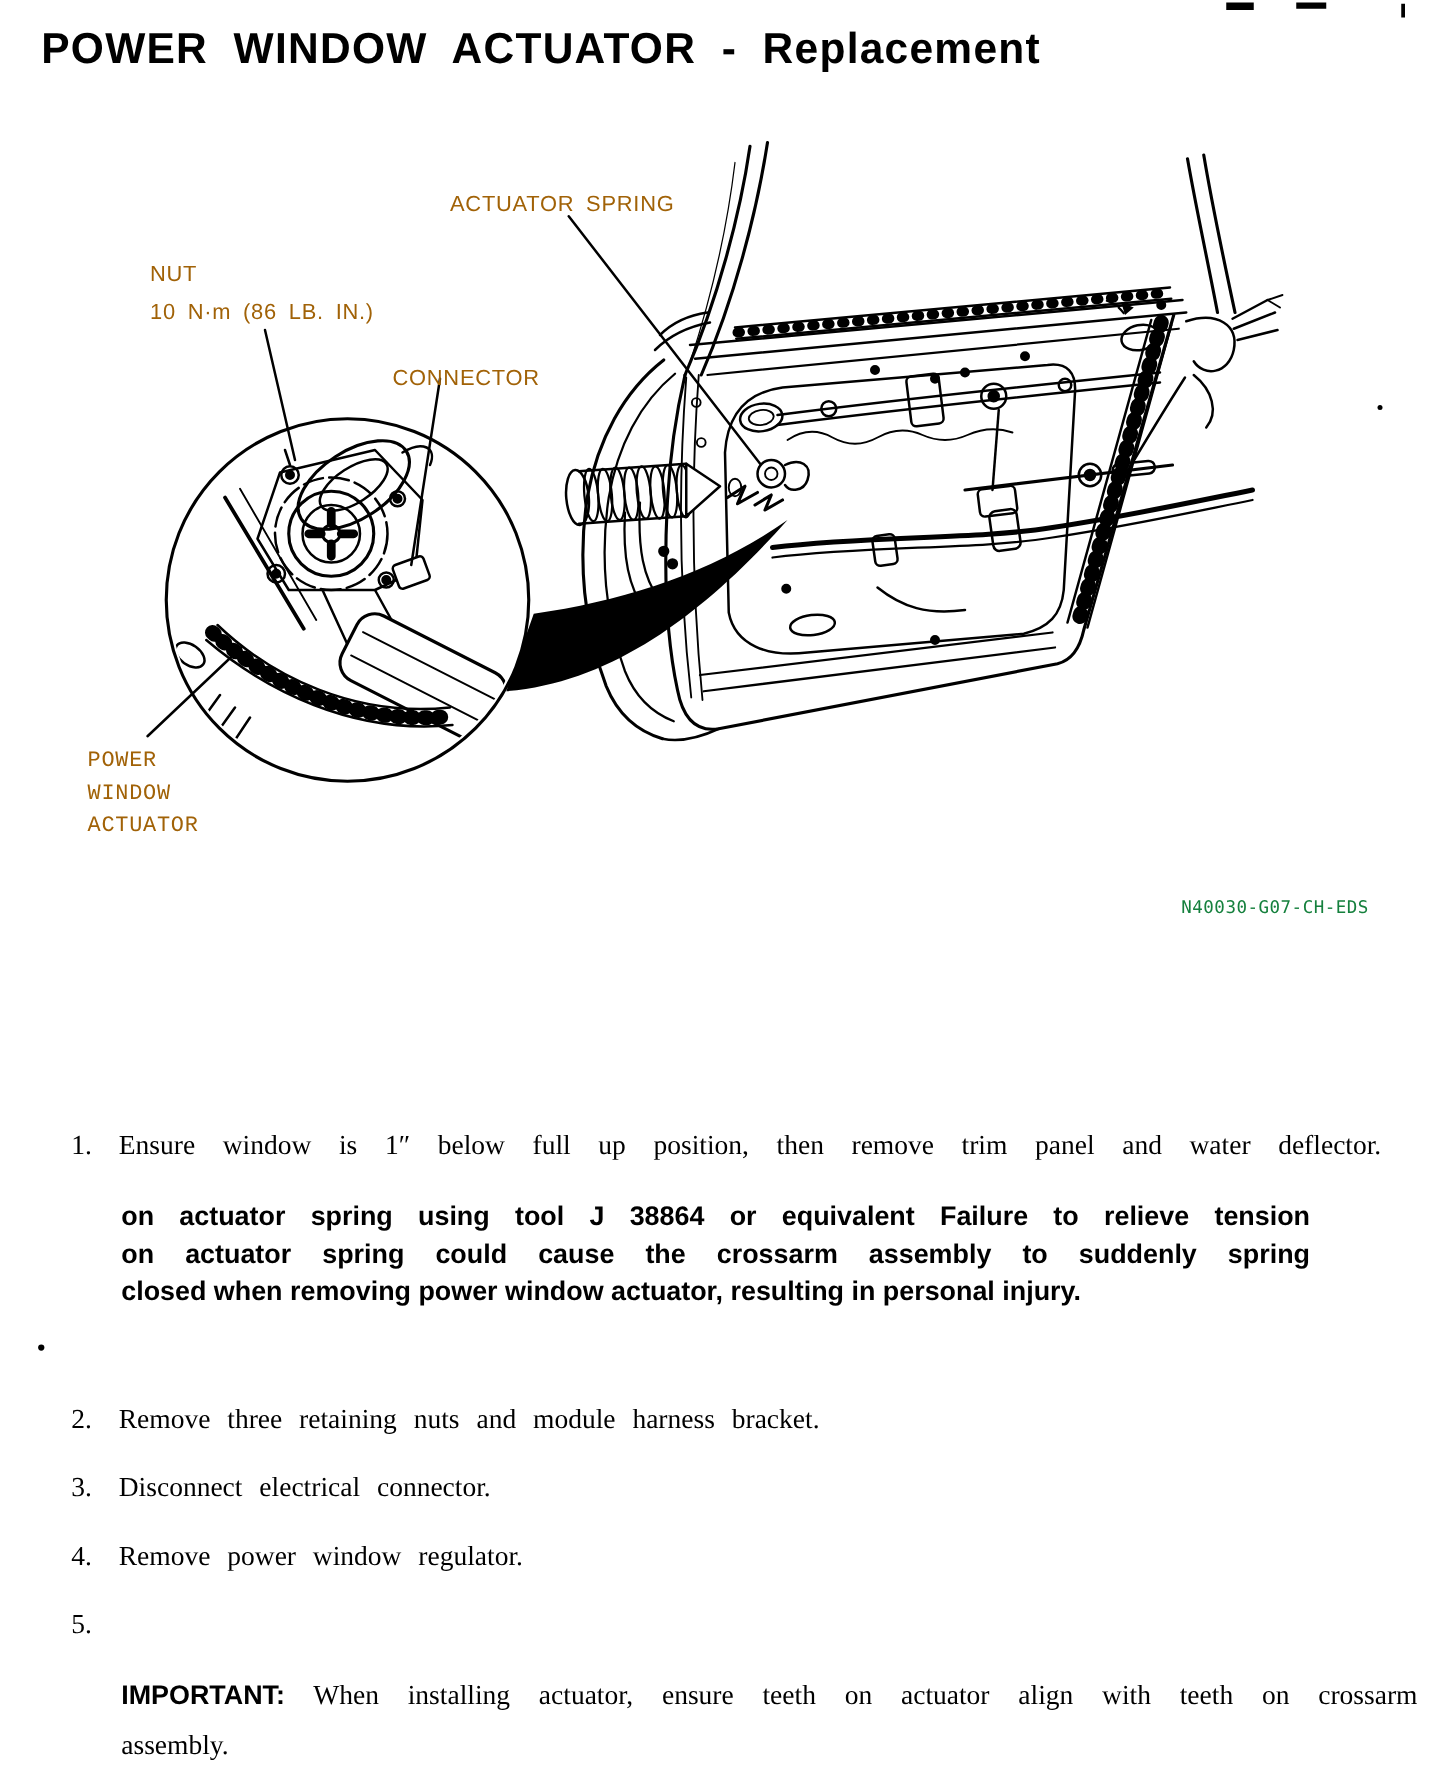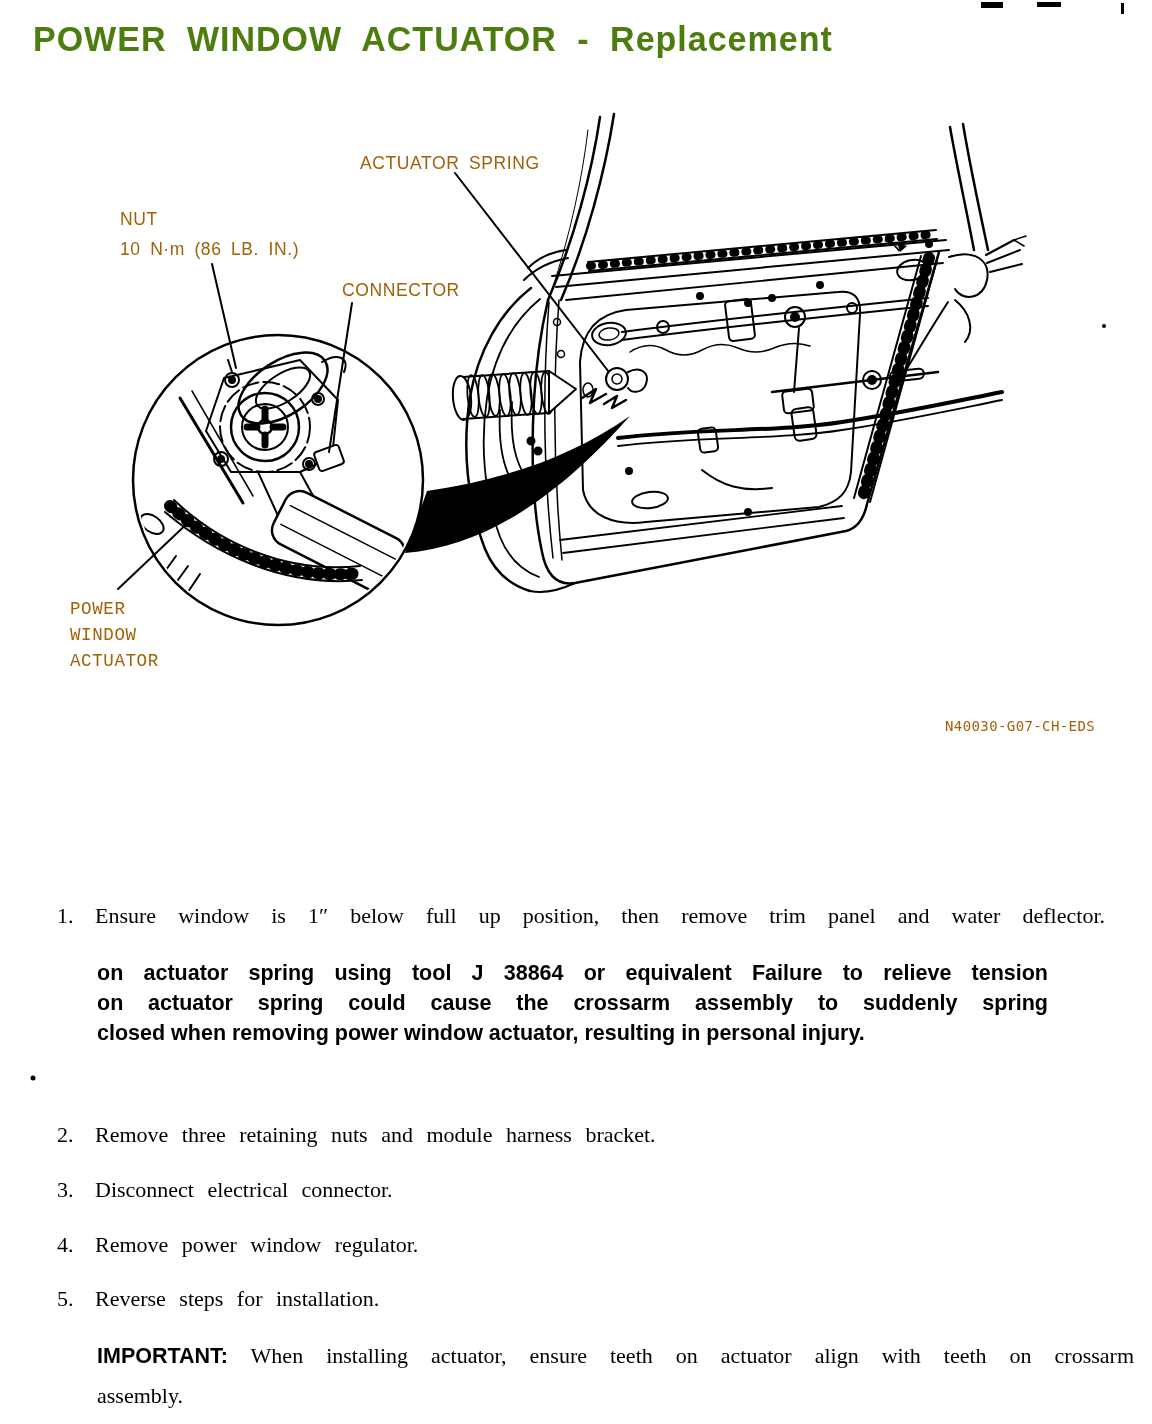--- a/index.html
+++ b/index.html
@@ -1,23 +1,23 @@
 <!DOCTYPE html>
 <html><head>
 <meta charset="utf-8">
 <style>
   html,body{margin:0;padding:0;background:#e8e8e8;}
   .page{position:relative;width:1152px;height:1424px;background:#ffffff;color:#000;
         margin:0 auto;overflow:hidden;font-family:"Liberation Serif",serif;}
   .abs{position:absolute;}
   .title{left:33px;top:20px;font-family:"Liberation Sans",sans-serif;font-weight:bold;
-         font-size:34px;letter-spacing:1px;word-spacing:10px;color:#4d7c0f;transform:scaleY(1.02);}
+         font-size:34px;letter-spacing:1px;word-spacing:10px;color:#000000;transform:scaleY(1.02);}
   .diag-label{font-family:"Liberation Sans",sans-serif;font-size:17.5px;letter-spacing:.6px;
               word-spacing:4px;color:#a16207;white-space:nowrap;line-height:26px;}
-  .fig-code{font-family:"DejaVu Sans Mono",monospace;font-size:14px;letter-spacing:.4px;color:#a16207;}
+  .fig-code{font-family:"DejaVu Sans Mono",monospace;font-size:14px;letter-spacing:.4px;color:#15803d;}
   .serif-line{font-size:22px;word-spacing:8px;white-space:nowrap;}
   .step-num{width:34px;text-align:left;}
   .step-row{display:flex;}
   .step-text{margin-left:4px;}
   .justify-full{white-space:normal;text-align:justify;text-align-last:justify;word-spacing:2px;}
   .caution{font-family:"Liberation Sans",sans-serif;font-weight:bold;font-size:21.5px;
            line-height:30px;color:#000;}
   .caution .jl{text-align:justify;text-align-last:justify;}
   .imp-wrap{font-size:22px;line-height:40px;}
   .imp-label{font-family:"Liberation Sans",sans-serif;font-weight:bold;font-size:21.5px;}
@@ -203,21 +203,21 @@
       <circle cx="617" cy="379" r="5" stroke-width="1.5"></circle>
       <path d="M628,372 C640,366 650,372 646,384 C643,393 632,394 628,388"></path>
     </g>
   </svg>
 
   <div class="abs title">POWER WINDOW ACTUATOR - Replacement</div>
 
   <div class="abs diag-label" style="left:360px;top:150px;">ACTUATOR SPRING</div>
   <div class="abs diag-label" style="left:120px;top:206px;text-align:center;">NUT</div>
   <div class="abs diag-label" style="left:120px;top:236px;">10 N·m (86 LB. IN.)</div>
-  <div class="abs diag-label" style="left:314px;top:277px;margin-left:28px;">CONNECTOR</div>
+  <div class="abs diag-label" style="left:314px;top:289px;">CONNECTOR</div>
   <div class="abs diag-label" style="left:70px;top:596px;font-family:Liberation Mono, monospace;">
     <div>POWER</div>
     <div>WINDOW</div>
     <div>ACTUATOR</div>
   </div>
   <div class="abs fig-code" style="left:945px;top:718px;">N40030-G07-CH-EDS</div>
 
   <div class="abs step-row" style="left:57px;top:903px;width:1048px;">
     <div class="serif-line step-num">1.</div>
     <div class="serif-line step-text justify-full" style="width:1010px;">Ensure window is 1″ below full up position, then remove trim panel and water deflector.</div>
@@ -236,21 +236,20 @@
   <div class="abs step-row" style="left:57px;top:1177px;">
     <div class="serif-line step-num">3.</div>
     <div class="serif-line step-text">Disconnect electrical connector.</div>
   </div>
   <div class="abs step-row" style="left:57px;top:1232px;">
     <div class="serif-line step-num">4.</div>
     <div class="serif-line step-text">Remove power window regulator.</div>
   </div>
   <div class="abs step-row" style="left:57px;top:1286px;">
     <div class="serif-line step-num">5.</div>
-    <div class="serif-line step-text">Reverse steps for installation.</div>
   </div>
 
   <div class="abs imp-wrap" style="left:97px;top:1336px;width:1037px;">
     <div class="justify-full" style="width:1037px;">
       <span class="imp-label">IMPORTANT:</span>
       <span>When installing actuator, ensure teeth on actuator align with teeth on crossarm</span>
     </div>
     <div>assembly.</div>
   </div>
 

